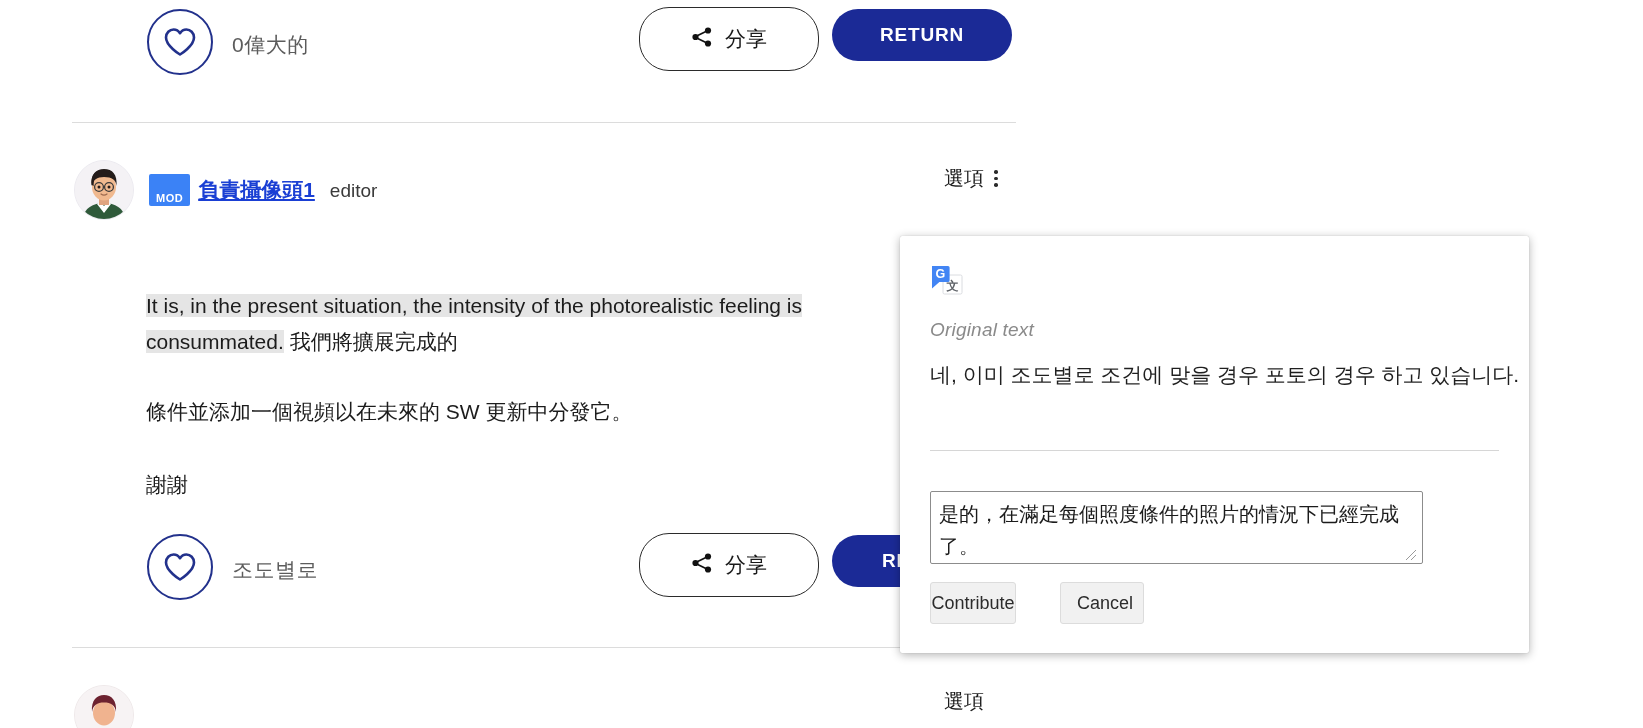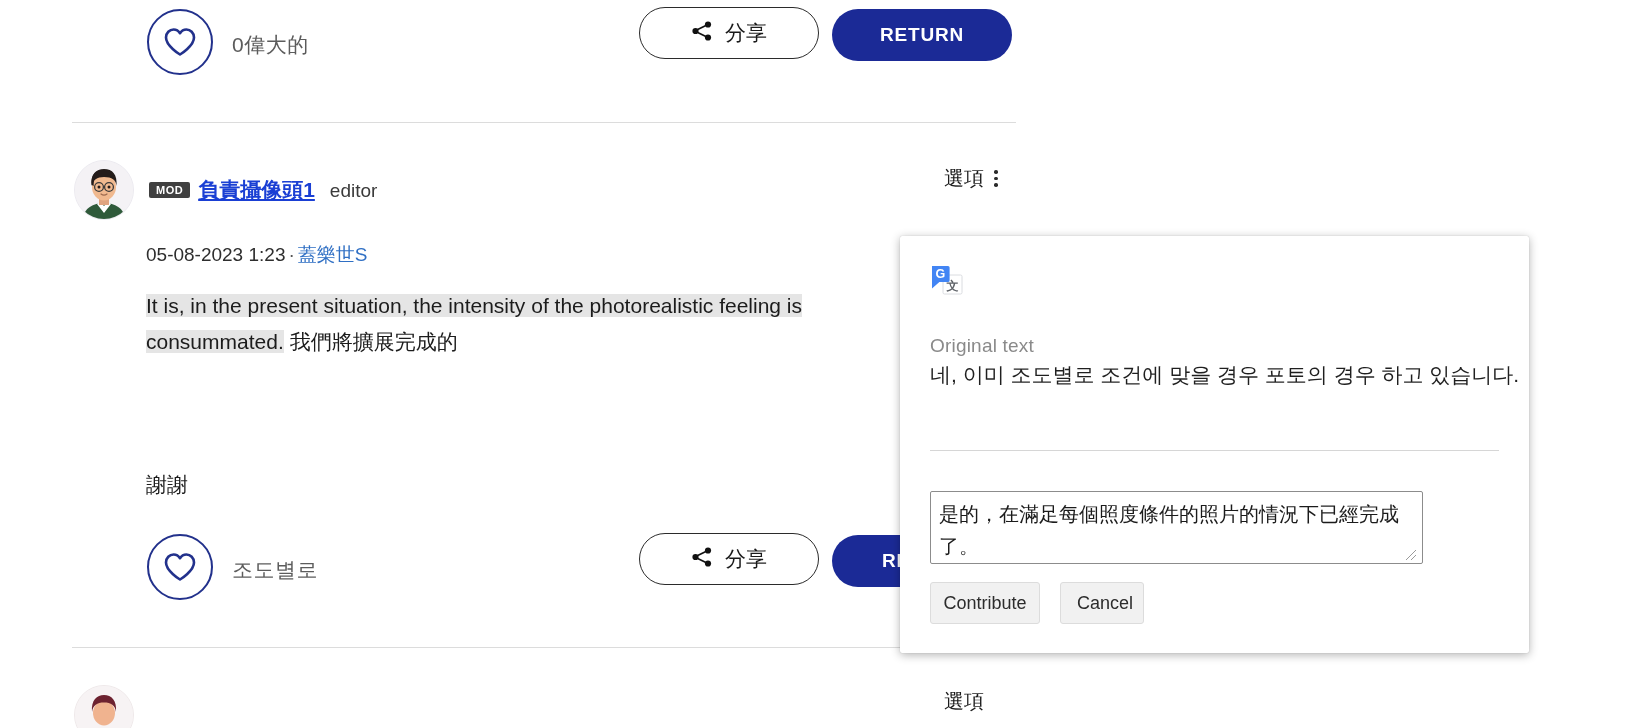--- a/index.html
+++ b/index.html
@@ -29,21 +29,21 @@
   .like-count {
     position: absolute;
     font-size: 21px;
     color: #5c5c5c;
     letter-spacing: .5px;
     white-space: nowrap;
   }
 
   .share-btn {
     position: absolute;
-    height: 52px;
+    height: 64px;
     border: 1.5px solid #2b2b2b;
     border-radius: 30px;
     background: #fff;
     display: flex; align-items: center; justify-content: center;
     gap: 12px;
     cursor: pointer;
     padding: 0 26px;
   }
   .share-btn .lbl { font-size: 21px; color: #1a1a1a; }
   .share-ico { display:block; }
@@ -77,26 +77,26 @@
     width: 60px; height: 60px;
     border-radius: 50%;
     overflow: hidden;
     background: #f2f2f4;
     border: 1px solid #eceaf0;
   }
   .avatar svg { display: block; }
 
   .mod-badge {
     display: inline-block;
-    background: #404040;
+    background: #3b82f6;
     color: #ffffff;
     font-size: 11px;
     font-weight: bold;
     letter-spacing: .5px;
-    padding: 2px 7px 2px 7px;
+    padding: 18px 7px 2px 7px;
     border-radius: 2px;
     vertical-align: middle;
     position: relative;
     top: -3px;
   }
   .author-name {
     font-size: 21px;
     font-weight: bold;
     color: #1a3fd4;
     margin-left: 8px;
@@ -265,39 +265,37 @@
       <circle cx="34" cy="26" r="1.5" fill="#241c1a"></circle>
 
       <path d="M26 33 q3 2.4 6 0" fill="none" stroke="#9c6a4e" stroke-width="1.2" stroke-linecap="round"></path>
     </svg>
   </div>
 
   <div class="byline" style="left:149px; top:176px;">
     <span class="mod-badge">MOD</span><span class="author-name">負責攝像頭1</span><span class="author-role">editor</span>
   </div>
 
-  <div class="meta-line" style="left:146px; top:242px;">
-    <span>05-08-2023 1:23</span><span class="sep">·</span><span class="meta-link">蓋樂世S</span>
-  </div>
 
   <div class="options" style="left:944px; top:165px;">
     <span class="lbl">選項</span>
     <span class="kebab">
         <i></i>
         <i></i>
         <i></i>
       </span>
   </div>
 
   <div class="body-text" style="left:146px; top:288px;">
     <span class="sel">It is, in the present situation, the intensity of the photorealistic feeling is</span>
   </div>
   <div class="body-text" style="left:146px; top:324px;">
     <span class="sel">consummated.</span><span style="margin-left:6px;">我們將擴展完成的</span>
   </div>
+  <div class="body-text" style="left:146px; top:394px;">條件並添加一個視頻以在未來的 SW 更新中分發它。</div>
   <div class="body-text" style="left:146px; top:467px;">謝謝</div>
 
   <div class="heart-btn" style="left:147px; top:534px;">
     <span>
       <svg width="34" height="30" viewBox="0 0 34 30">
         <path d="M17 27.5 C17 27.5 3 19 3 10.5 C3 5.8 6.6 2.5 10.6 2.5 C13.3 2.5 15.6 4 17 6.2 C18.4 4 20.7 2.5 23.4 2.5 C27.4 2.5 31 5.8 31 10.5 C31 19 17 27.5 17 27.5 Z" fill="none" stroke="#22318c" stroke-width="2.6" stroke-linejoin="round"></path>
       </svg>
     </span>
   </div>
   <div class="like-count" style="left:232px; top:556px;">조도별로</div>
@@ -332,31 +330,31 @@
 
     <div class="gt-logo" style="left:30px; top:27px;">
       <svg width="34" height="34" viewBox="0 0 34 34">
         <rect x="13" y="12" width="19" height="19" rx="1.5" fill="#ffffff" stroke="#dadce0" stroke-width="1"></rect>
         <text x="22.5" y="26.5" font-family="'Liberation Sans', sans-serif" font-size="12" font-weight="bold" fill="#5f6368" text-anchor="middle">文</text>
         <path d="M2 3 h16 a1.6 1.6 0 0 1 1.6 1.6 v12.8 a1.6 1.6 0 0 1 -1.6 1.6 h-8.6 L2 25.4 Z" fill="#4285f4"></path>
         <text x="10.3" y="15" font-family="'Liberation Sans', sans-serif" font-size="12.5" font-weight="bold" fill="#ffffff" text-anchor="middle">G</text>
       </svg>
     </div>
 
-    <div class="gt-label" style="left:30px; top:99px;">Original text</div>
+    <div class="gt-label" style="left:30px; top:83px;font-style:italic;">Original text</div>
 
     <div class="gt-original" style="left:30px; top:125px;">네, 이미 조도별로 조건에 맞을 경우 포토의 경우 하고 있습니다.</div>
 
     <div class="gt-hr" style="left:30px; top:214px; width:569px;"></div>
 
     <textarea class="gt-textarea" style="left: 30px; top: 255px; width: 493px; height: 73px;" placeholder="Translation">是的，在滿足每個照度條件的照片的情況下已經完成了。</textarea>
     <span class="gt-resize" style="left:504px; top:311px;">
       <svg width="13" height="13" viewBox="0 0 13 13">
         <line x1="12" y1="2" x2="2" y2="12" stroke="#9a9a9a" stroke-width="1"></line>
         <line x1="12" y1="7" x2="7" y2="12" stroke="#9a9a9a" stroke-width="1"></line>
       </svg>
     </span>
 
-    <button class="gt-btn" style="left:30px; top:346px; width:110px;">Contribute</button>
+    <button class="gt-btn" style="left:30px; top:346px; width:86px;">Contribute</button>
     <button class="gt-btn" style="left:160px; top:346px; width:84px;padding-left:12px;">Cancel</button>
   </div>
 
 </div>
 
 </body></html>

